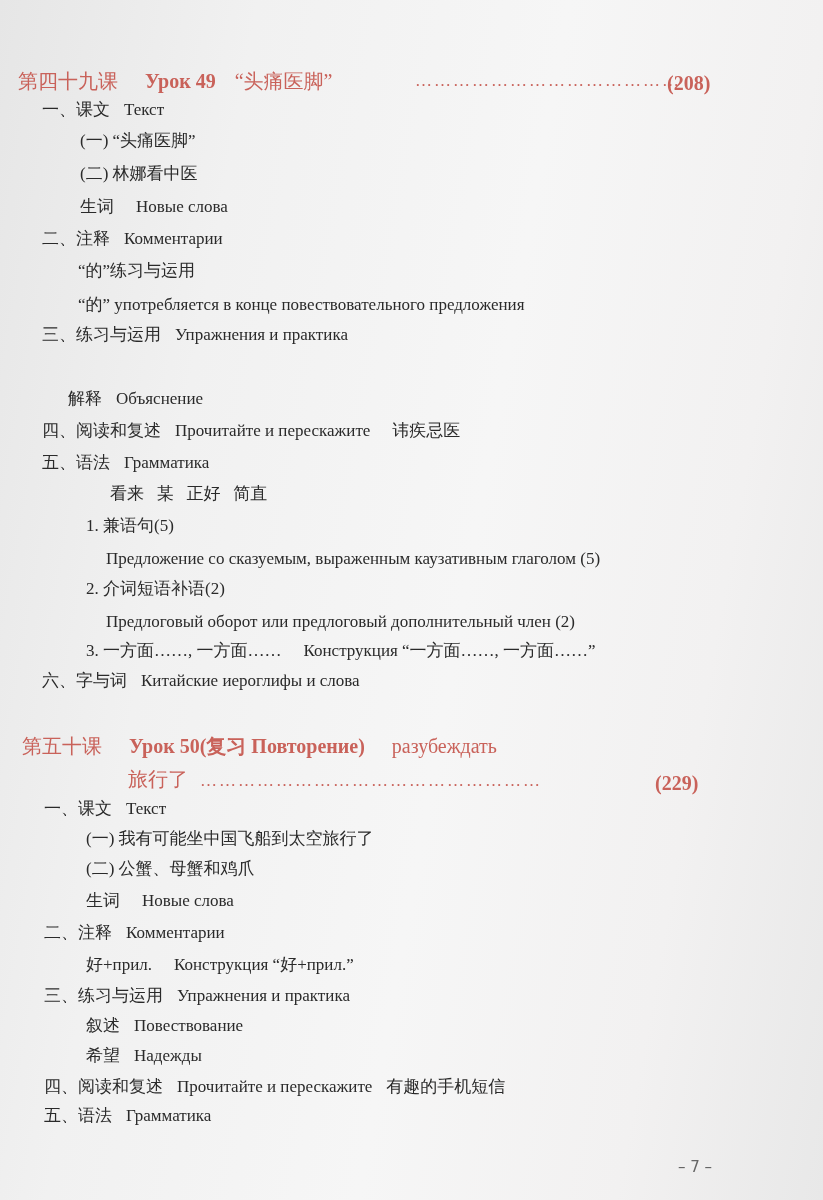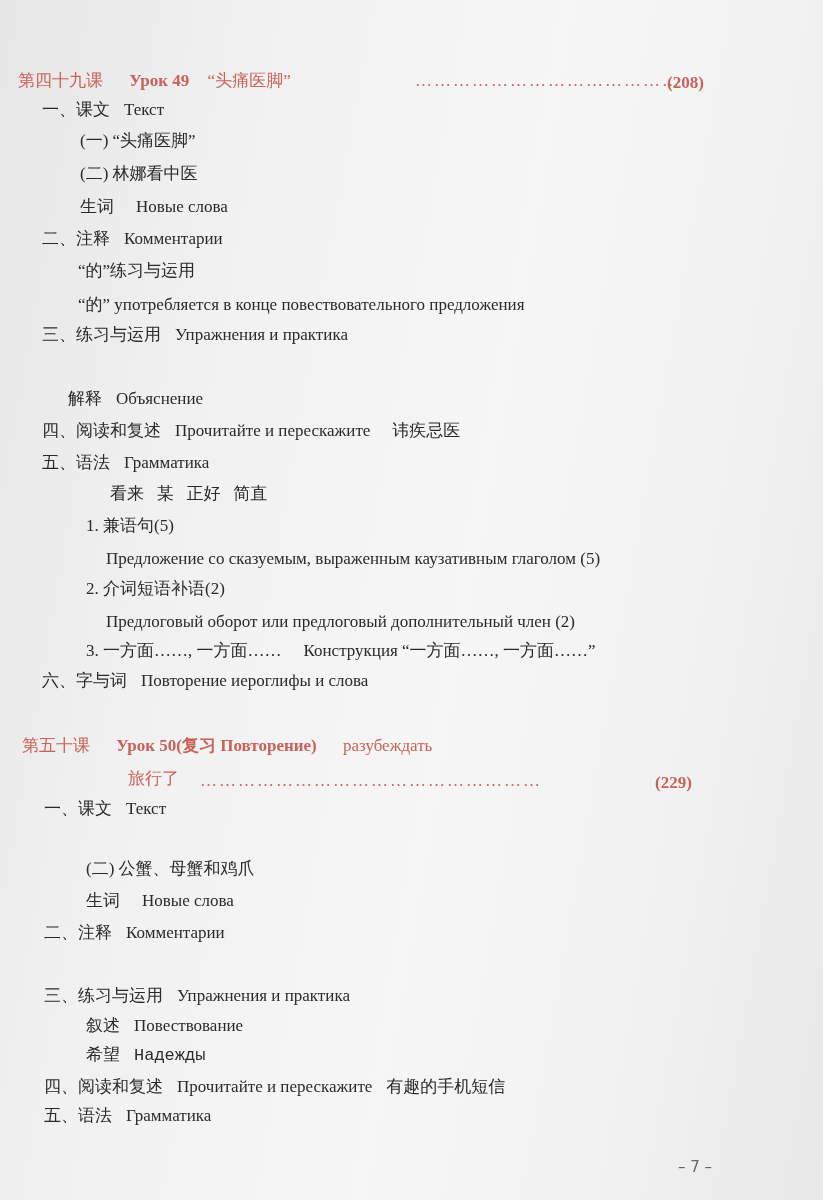--- a/index.html
+++ b/index.html
@@ -4,21 +4,21 @@
 <style>
   html, body { margin: 0; padding: 0; }
   body {
     width: 823px; height: 1200px; overflow: hidden; position: relative;
     background: linear-gradient(100deg, #e6e6e6 0%, #f1f1f1 25%, #f6f6f6 55%, #f2f1f1 80%, #e8e8e8 100%);
     font-family: "Liberation Serif", "DejaVu Serif", serif;
     color: #2a2a2a;
   }
   .page { position: absolute; left: 0; top: 0; width: 823px; height: 1200px; }
   .line { position: absolute; white-space: nowrap; font-size: 17px; line-height: 22px; }
-  .lesson-title { color: #c9625a; font-size: 17px; font-weight: normal; }
+  .lesson-title { color: #c9625a; font-size: 20px; font-weight: normal; }
   .lesson-title .ru { font-weight: bold; }
   .lesson-title .pg { font-weight: bold; }
   .dots { color: #c9625a; letter-spacing: 2px; }
   .gap { display: inline-block; width: 14px; }
   .gap2 { display: inline-block; width: 22px; }
   .pagenum { position: absolute; left: 678px; top: 1158px; font-size: 15px; color: #666; font-family: "DejaVu Sans", sans-serif; }
 </style>
 </head>
 <body>
 
@@ -42,35 +42,37 @@
   <div class="line" style="left:42px; top:324px;"><span>三、练习与运用</span><span class="gap"></span><span>Упражнения и практика</span></div>
   <div class="line" style="left:68px; top:388px;"><span>解释</span><span class="gap"></span><span>Объяснение</span></div>
   <div class="line" style="left:42px; top:420px;"><span>四、阅读和复述</span><span class="gap"></span><span>Прочитайте и перескажите</span><span class="gap2"></span><span>讳疾忌医</span></div>
   <div class="line" style="left:42px; top:452px;"><span>五、语法</span><span class="gap"></span><span>Грамматика</span></div>
   <div class="line" style="left:86px; top:483px; white-space:pre;margin-left:24px;">看来   某   正好   简直</div>
   <div class="line" style="left:86px; top:515px;">1. 兼语句(5)</div>
   <div class="line" style="left:106px; top:548px;">Предложение со сказуемым, выраженным каузативным глаголом (5)</div>
   <div class="line" style="left:86px; top:578px;">2. 介词短语补语(2)</div>
   <div class="line" style="left:106px; top:611px;">Предлоговый оборот или предлоговый дополнительный  член (2)</div>
   <div class="line" style="left:86px; top:640px;"><span>3. 一方面……, 一方面……</span><span class="gap2"></span><span>Конструкция “一方面……, 一方面……”</span></div>
-  <div class="line" style="left:42px; top:670px;"><span>六、字与词</span><span class="gap"></span><span>Повторение иероглифы и слова</span></div>
+  <div class="line" style="left:42px; top:670px;"><span>六、字与词</span><span class="gap"></span><span>Китайские иероглифы и слова</span></div>
 
   <div class="line lesson-title" style="left:22px; top:735px;">
     <span>第五十课</span><span class="gap2"></span>
     <span class="ru">Урок 50(复习 Повторение)</span><span class="gap2"></span>
     <span>разубеждать</span>
   </div>
   <div class="line lesson-title" style="left:128px; top:768px;">旅行了</div>
   <div class="line dots" style="left:200px; top:770px;">………………………………………………</div>
   <div class="line lesson-title" style="left:655px; top:772px;"><span class="pg">(229)</span></div>
 
   <div class="line" style="left:44px; top:798px;"><span>一、课文</span><span class="gap"></span><span>Текст</span></div>
+  <div class="line" style="left:86px; top:828px;">(一) 我有可能坐中国飞船到太空旅行了</div>
   <div class="line" style="left:86px; top:858px;">(二) 公蟹、母蟹和鸡爪</div>
   <div class="line" style="left:86px; top:890px;"><span>生词</span><span class="gap2"></span><span>Новые слова</span></div>
   <div class="line" style="left:44px; top:922px;"><span>二、注释</span><span class="gap"></span><span>Комментарии</span></div>
+  <div class="line" style="left:86px; top:954px;"><span>好+прил.</span><span class="gap2"></span><span>Конструкция “好+прил.”</span></div>
   <div class="line" style="left:44px; top:985px;"><span>三、练习与运用</span><span class="gap"></span><span>Упражнения и практика</span></div>
   <div class="line" style="left:86px; top:1015px;"><span>叙述</span><span class="gap"></span><span>Повествование</span></div>
-  <div class="line" style="left:86px; top:1045px;font-family:Liberation Mono, monospace;"><span>希望</span><span class="gap"></span><span>Надежды</span></div>
+  <div class="line" style="left:86px; top:1045px;"><span>希望</span><span class="gap"></span><span>Надежды</span></div>
   <div class="line" style="left:44px; top:1076px;"><span>四、阅读和复述</span><span class="gap"></span><span>Прочитайте и перескажите</span><span class="gap"></span><span>有趣的手机短信</span></div>
   <div class="line" style="left:44px; top:1105px;"><span>五、语法</span><span class="gap"></span><span>Грамматика</span></div>
 
   <div class="pagenum">– 7 –</div>
 </div>
 
 </body></html>

